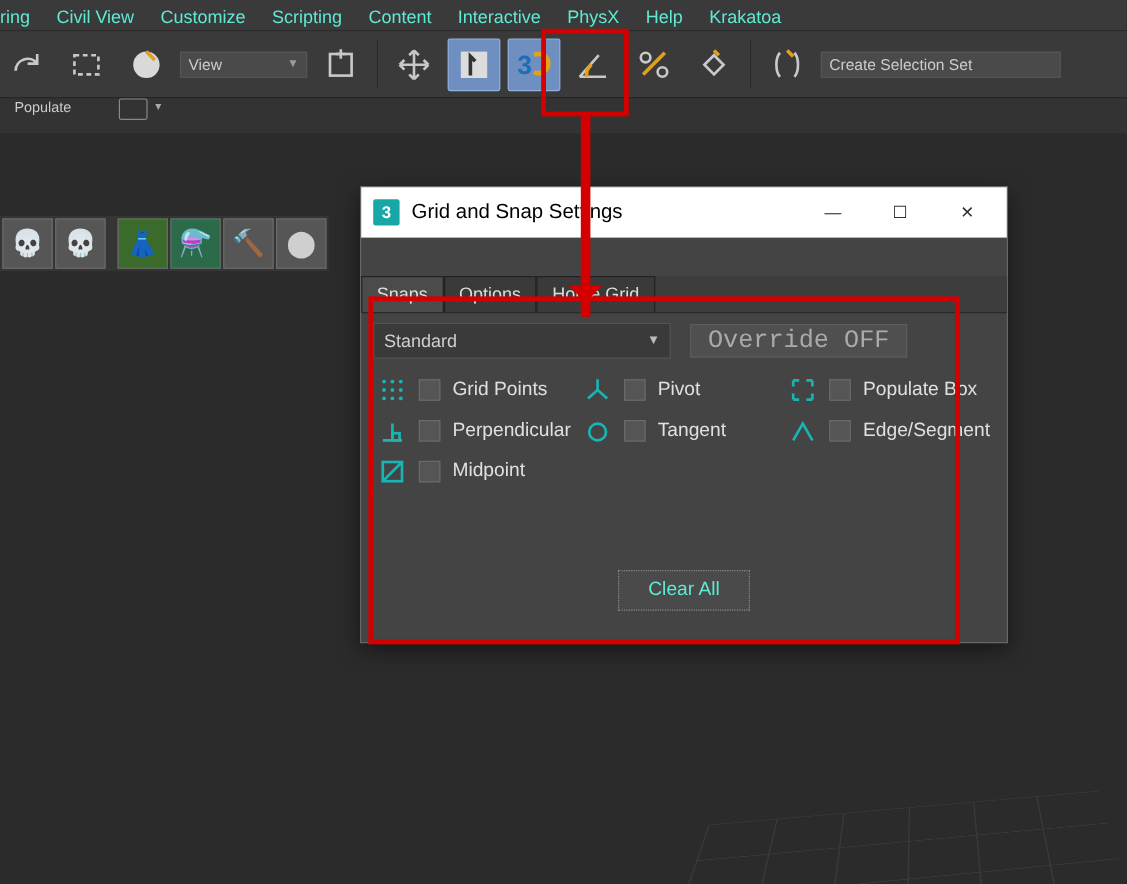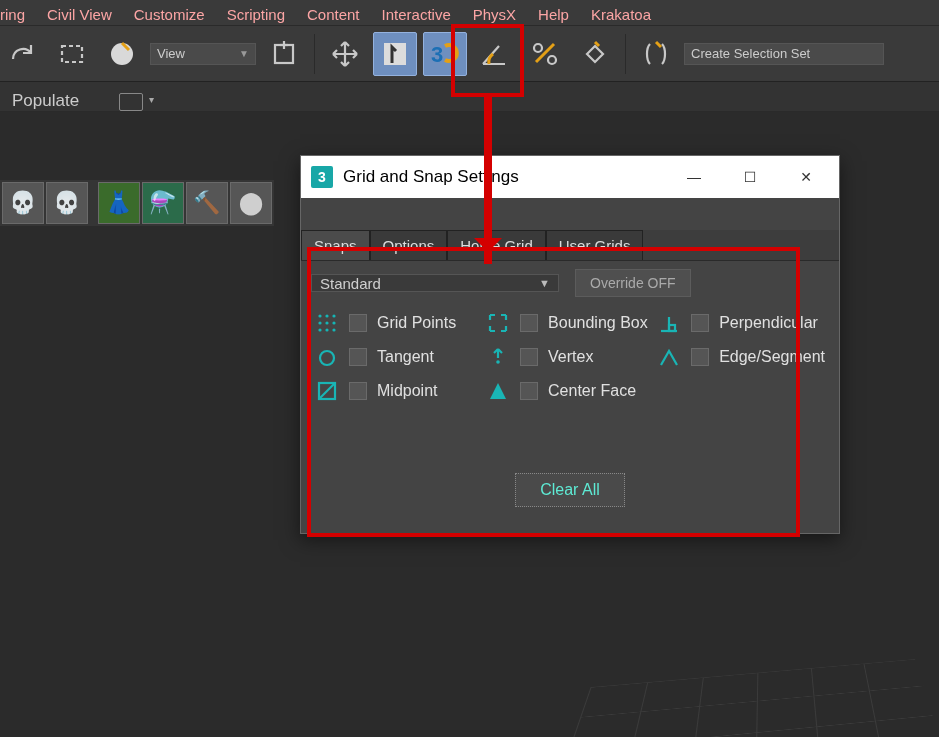--- a/index.html
+++ b/index.html
@@ -1,33 +1,33 @@
 <!DOCTYPE html>
 <html><head>
 <meta charset="utf-8">
 <style>
   * { box-sizing: border-box; margin: 0; padding: 0; font-family: "Segoe UI", Tahoma, sans-serif; }
   body { background: #3a3a3a; color: #cfcfcf; font-size: 14px; overflow: hidden; width: 939px; height: 737px; position: relative; }
 
   
-  .menubar { display: flex; gap: 22px; padding: 3px 0 0 0; font-size: 15px; color: #fca5a5; border-bottom: 1px solid #2a2a2a; height: 26px; align-items: center; }
+  .menubar { display: flex; gap: 22px; padding: 3px 0 0 0; font-size: 15px; color: #5eead4; border-bottom: 1px solid #2a2a2a; height: 26px; align-items: center; }
   .menubar span { cursor: default; }
 
   
   .toolbar { display: flex; align-items: center; gap: 6px; padding: 4px 0; height: 56px; background: #3a3a3a; border-bottom: 1px solid #222; }
   .tool-btn { width: 44px; height: 44px; display: flex; align-items: center; justify-content: center; border-radius: 2px; }
   .tool-btn.active { background: #6e8fbf; border: 1px solid #94b2de; }
   .vsep { width: 1px; height: 40px; background: #2a2a2a; margin: 0 2px; }
   .dropdown { background: #4a4a4a; color: #ccc; border: 1px solid #555; height: 22px; padding: 0 6px; display: flex; align-items: center; font-size: 13px; position: relative; }
   .dropdown .tri { margin-left: auto; font-size: 10px; color: #999; }
   .dropdown.view { width: 106px; }
   .dropdown.selset { width: 200px; }
 
   
-  .secondbar { height: 30px; display: flex; align-items: flex-end; gap: 40px; padding: 0 12px; font-size: 17px; color: #ccc; border-bottom: 1px solid #2a2a2a; background:#333; }
+  .secondbar { height: 30px; display: flex; align-items: flex-start; gap: 40px; padding: 0 12px; font-size: 12px; color: #ccc; border-bottom: 1px solid #2a2a2a; background:#333; }
   .secondbar .mail { width:24px; height:18px; border:1px solid #888; border-radius:2px; position:relative; }
   .secondbar .mail:after{ content:"▾"; position:absolute; right:-12px; top:0; font-size:10px; color:#aaa;}
 
   
   .viewport { position: relative; height: calc(100% - 112px); background: #2b2b2b; }
   .viewport .grid { position:absolute; right:0; bottom:0; width:360px; height:160px;
      background:
        linear-gradient(#444 1px, transparent 1px) 0 0/60px 60px,
        linear-gradient(90deg,#444 1px, transparent 1px) 0 0/60px 60px;
      transform: perspective(800px) rotateX(55deg) rotateZ(-10deg); transform-origin: bottom right; opacity:.6; }
@@ -43,23 +43,23 @@
   .titlebar .logo { width: 22px; height: 22px; background:#18a7a7; color:#fff; font-weight:bold; display:flex; align-items:center; justify-content:center; font-size:14px; border-radius:2px; }
   .titlebar .title { font-size: 17px; }
   .titlebar .sp { flex: 1; }
   .titlebar .wbtn { width: 46px; height: 42px; display:flex; align-items:center; justify-content:center; font-size:14px; color:#333; }
   .tabs { display: flex; background: #3d3d3d; border-bottom: 1px solid #2a2a2a; margin-top: 32px; }
   .tab { padding: 6px 12px; font-size: 15px; color: #ddd; border: 1px solid #222; border-bottom:none; background:#3a3a3a; }
   .tab.active { background: #4b4b4b; }
 
   .panel { padding: 8px 10px 18px 10px; }
   .toprow { display:flex; gap:16px; align-items:center; margin-bottom:4px; }
-  .std-dd { flex:0 0 248px; height:18px; background:#3a3a3a; border:1px solid #555; display:flex; align-items:center; padding:0 8px; font-size:15px; }
+  .std-dd { flex:0 0 248px; height:30px; background:#3a3a3a; border:1px solid #555; display:flex; align-items:center; padding:0 8px; font-size:15px; }
   .std-dd .tri { margin-left:auto; font-size:11px; color:#bbb; }
-  .override { height:28px; padding:0 14px; background:#4f4f4f; border:1px solid #5c5c5c; color:#aaa; font-size:14px; display:flex; align-items:center; }
+  .override { height:28px; padding:0 14px; background:#4f4f4f; border:1px solid #5c5c5c; color:#aaa; font-size:21px; display:flex; align-items:center;font-family:Liberation Mono, monospace; }
 
   .snap-grid { display:grid; grid-template-columns: 1fr 1fr 1fr; column-gap: 6px; row-gap: 10px; padding: 10px 4px; }
   .snap-item { display:flex; align-items:center; gap:10px; }
   .snap-icon { width:24px; height:24px; display:flex; align-items:center; justify-content:center; }
   .cb { width:18px; height:18px; background:#555; border:1px solid #6a6a6a; }
   .snap-label { font-size:16px; color:#e0e0e0; }
 
   .clearall { display:block; margin: 60px auto 8px auto; padding: 7px 24px; background:#4a4a4a; border:1px dotted #888; color:#5eead4; font-size:16px; }
 
   
@@ -193,21 +193,20 @@
     <div class="sp"></div>
     <div class="wbtn">—</div>
     <div class="wbtn">☐</div>
     <div class="wbtn">✕</div>
   </div>
 
   <div class="tabs">
     <div class="tab active">Snaps</div>
     <div class="tab">Options</div>
     <div class="tab">Home Grid</div>
-    <div class="tab">User Grids</div>
   </div>
 
   <div class="panel">
     <div class="toprow">
       <div class="std-dd">
         <span>Standard</span>
         <span class="tri">▼</span>
       </div>
       <div class="override">Override OFF</div>
     </div>
@@ -228,31 +227,44 @@
                 <circle cx="11" cy="18" r="1.6"></circle>
                 <circle cx="18" cy="18" r="1.6"></circle>
               </g>
             </svg>
         </span>
         <span class="cb"></span>
         <span class="snap-label">Grid Points</span>
       </div>
 
 
+      <div class="snap-item">
+        <span class="snap-icon">
+          <svg width="22" height="22">
+              <g class="stroke-teal">
+                <line x1="11" y1="11" x2="11" y2="2"></line>
+                <line x1="11" y1="11" x2="3" y2="18"></line>
+                <line x1="11" y1="11" x2="19" y2="18"></line>
+              </g>
+            </svg>
+        </span>
+        <span class="cb"></span>
+        <span class="snap-label">Pivot</span>
+      </div>
 
       <div class="snap-item">
         <span class="snap-icon">
           <svg width="22" height="22">
               <g class="stroke-teal">
                 <path d="M3 3h5M3 3v5M19 3h-5M19 3v5M3 19h5M3 19v-5M19 19h-5M19 19v-5"></path>
               </g>
             </svg>
         </span>
         <span class="cb"></span>
-        <span class="snap-label">Bounding Box</span>
+        <span class="snap-label">Populate Box</span>
       </div>
 
       <div class="snap-item">
         <span class="snap-icon">
           <svg width="22" height="22">
               <g class="stroke-teal">
                 <line x1="3" y1="19" x2="19" y2="19"></line>
                 <line x1="11" y1="19" x2="11" y2="5"></line>
                 <rect x="11" y="13" width="6" height="6" fill="none"></rect>
               </g>
@@ -266,32 +278,20 @@
         <span class="snap-icon">
           <svg width="22" height="22">
               <circle cx="11" cy="12" r="7" class="stroke-teal"></circle>
               <line x1="2" y1="5" x2="20" y2="5" class="stroke-teal" style="display:none"></line>
             </svg>
         </span>
         <span class="cb"></span>
         <span class="snap-label">Tangent</span>
       </div>
 
-      <div class="snap-item">
-        <span class="snap-icon">
-          <svg width="22" height="22">
-              <line x1="11" y1="3" x2="11" y2="12" class="stroke-teal"></line>
-              <circle cx="11" cy="16" r="1.8" class="fill-teal"></circle>
-              <line x1="7" y1="7" x2="11" y2="3" class="stroke-teal"></line>
-              <line x1="15" y1="7" x2="11" y2="3" class="stroke-teal"></line>
-            </svg>
-        </span>
-        <span class="cb"></span>
-        <span class="snap-label">Vertex</span>
-      </div>
 
 
       <div class="snap-item">
         <span class="snap-icon">
           <svg width="22" height="22">
               <path d="M3 19 L11 5 L19 19" class="stroke-teal"></path>
             </svg>
         </span>
         <span class="cb"></span>
         <span class="snap-label">Edge/Segment</span>
@@ -302,29 +302,20 @@
           <svg width="22" height="22">
               <rect x="3" y="3" width="16" height="16" class="stroke-teal"></rect>
               <line x1="3" y1="19" x2="19" y2="3" stroke="#19b5b5" stroke-width="2.2"></line>
             </svg>
         </span>
         <span class="cb"></span>
         <span class="snap-label">Midpoint</span>
       </div>
 
 
-      <div class="snap-item">
-        <span class="snap-icon">
-          <svg width="22" height="22">
-              <path d="M11 3 L19 19 L3 19 Z" class="fill-teal"></path>
-            </svg>
-        </span>
-        <span class="cb"></span>
-        <span class="snap-label">Center Face</span>
-      </div>
 
     </div>
 
     <button class="clearall">Clear All</button>
   </div>
 </div>
 
 <div class="hl-toolbtn"></div>
 <div class="arrow"></div>
 <div class="hl-panel"></div>

